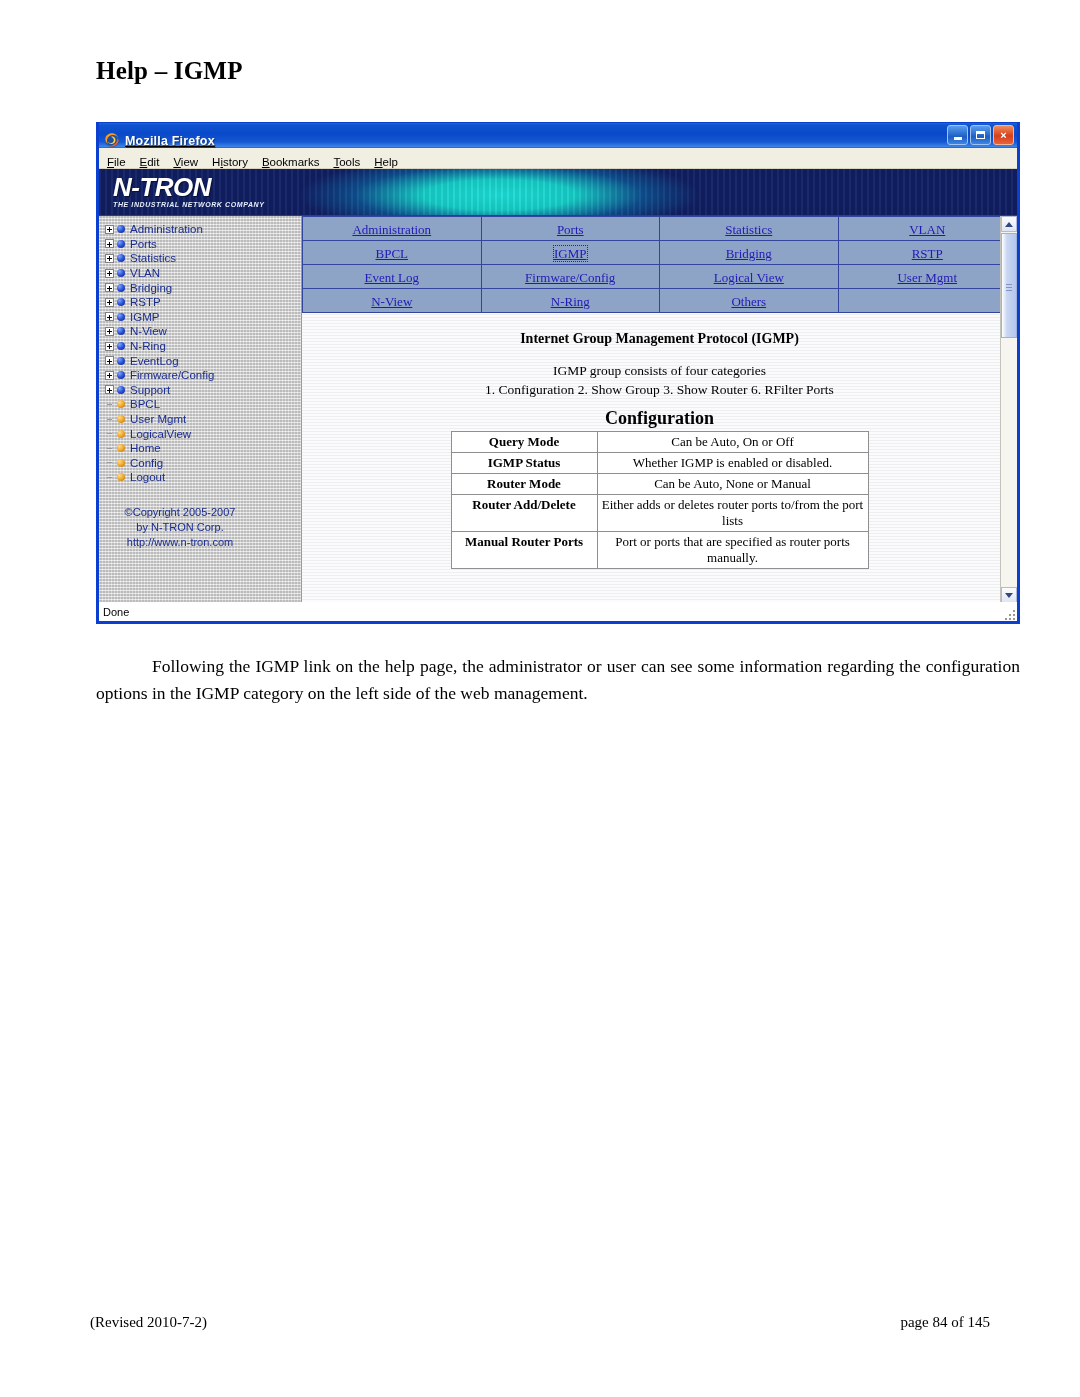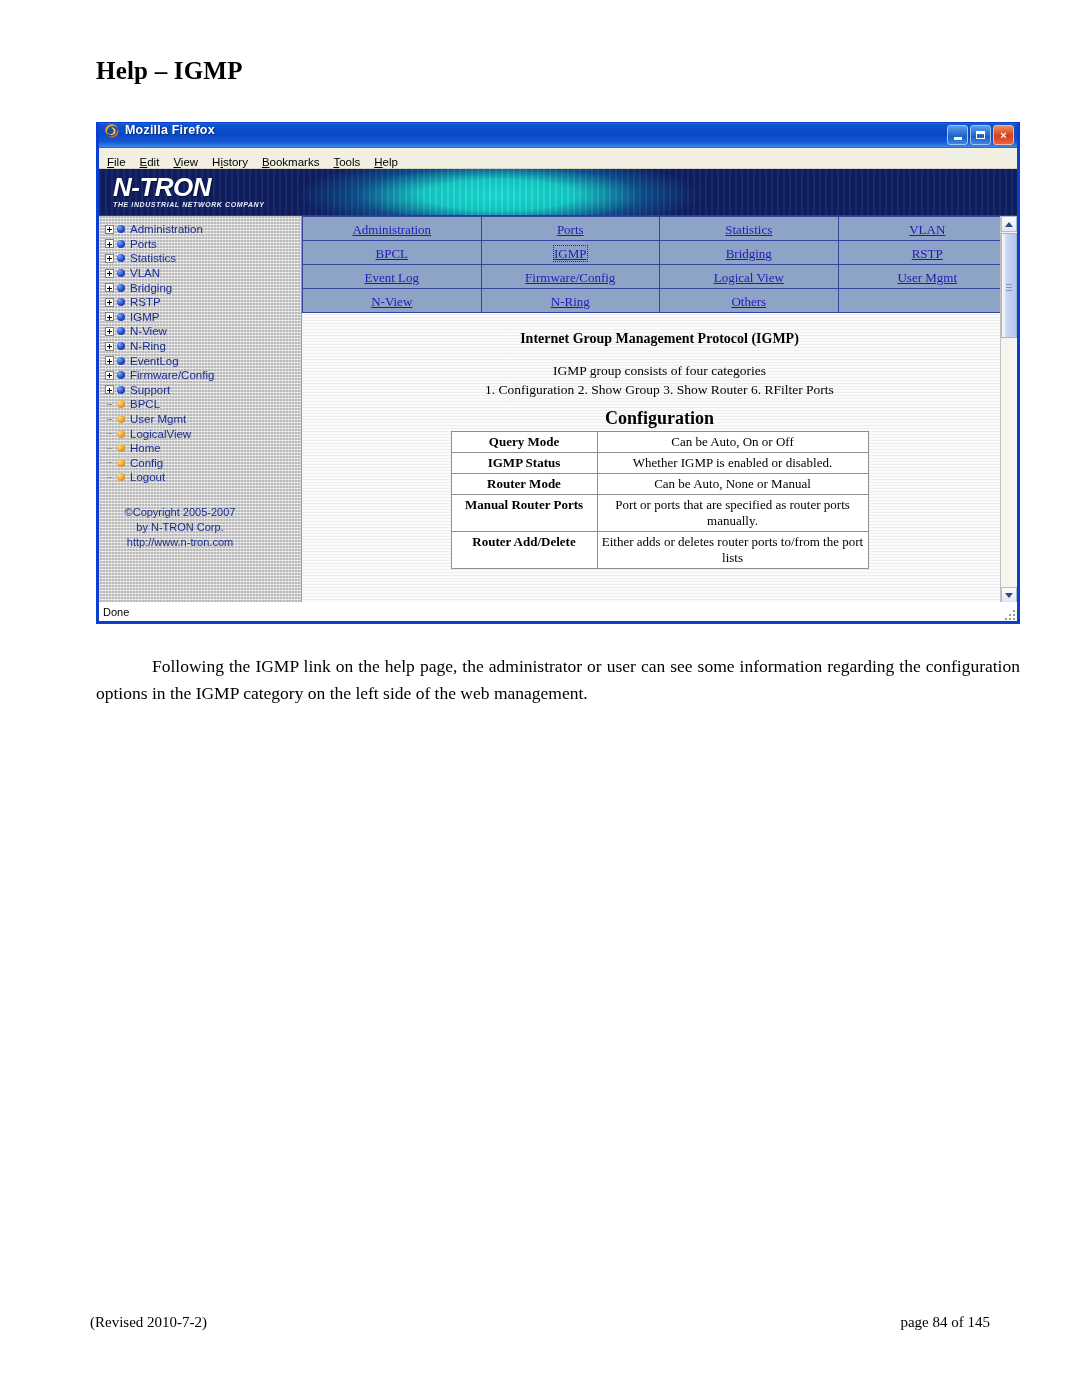--- a/index.html
+++ b/index.html
@@ -39,23 +39,24 @@
     border-top: none;
     box-sizing: border-box;
     background: #ece9d8;
   }
   .titlebar {
     height: 25px;
     background: linear-gradient(to bottom,
        #1b66d8 0%, #0d53cf 8%, #0a49c9 45%, #1358d2 75%, #3a82e8 94%, #1a5fd4 100%);
     border-top: 1px solid #0a3fd0;
     display: flex;
-    align-items: flex-start;
+    align-items: flex-end;
     padding-left: 5px;
     position: relative;
+    text-decoration: underline;
   }
   .ff-icon {
     width: 16px; height: 16px;
     margin-right: 5px;
     position: relative;
     flex: none;
   }
   .titlebar-text {
     color: #ffffff;
     font-family: "Liberation Sans", sans-serif;
@@ -575,26 +576,26 @@
                   </tr>
                   <tr>
                     <td class="key">IGMP Status</td>
                     <td>Whether IGMP is enabled or disabled.</td>
                   </tr>
                   <tr>
                     <td class="key">Router Mode</td>
                     <td>Can be Auto, None or Manual</td>
                   </tr>
                   <tr>
+                    <td class="key">Router Add/Delete</td>
+                    <td>Either adds or deletes router ports to/from the port lists</td>
+                  </tr>
+                  <tr>
                     <td class="key">Manual Router Ports</td>
                     <td>Port or ports that are specified as router ports manually.</td>
-                  </tr>
-                  <tr>
-                    <td class="key">Router Add/Delete</td>
-                    <td>Either adds or deletes router ports to/from the port lists</td>
                   </tr>
                 </tbody>
             </table>
           </div>
         </div>
 
         <div class="vscroll">
           <div class="vs-btn">
               <span class="vs-arrow up"></span>
             </div>

